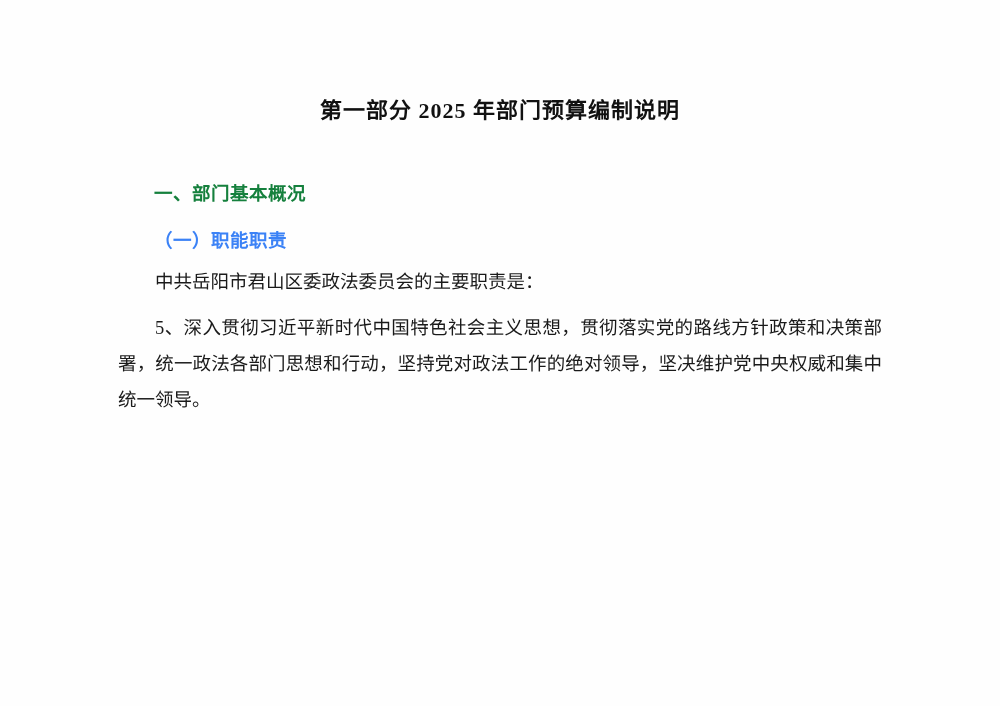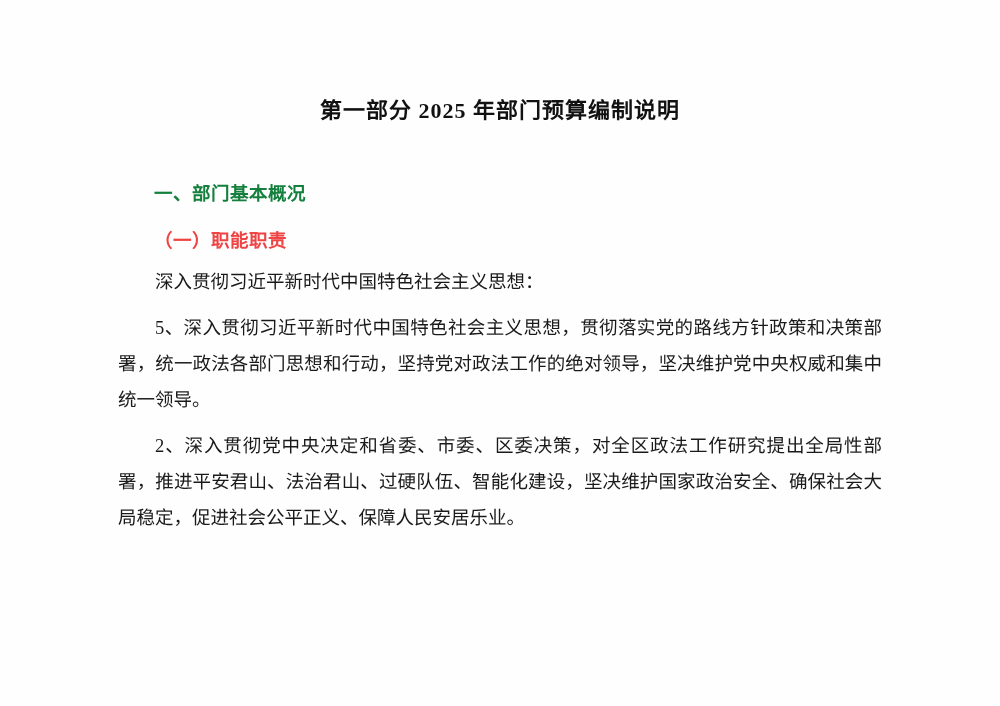--- a/index.html
+++ b/index.html
@@ -46,21 +46,21 @@
     margin-left: 36px;
     letter-spacing: 0.5px;
     color: #15803d;
   }
   .heading-2 {
     font-size: 18.5px;
     font-weight: bold;
     margin-top: 21px;
     margin-left: 36px;
     letter-spacing: 0.5px;
-    color: #ef4444;
+    color: #3b82f6;
   }
   .para {
     font-size: 18.5px;
     line-height: 36px;
     text-align: justify;
     text-justify: inter-ideograph;
     text-indent: 2em;
     margin: 10px 0 0 0;
     color: #1a1a1a;
   }
@@ -73,21 +73,20 @@
 
 <div class="page">
   <div class="page-inner">
 
     <div class="doc-title">第一部分 2025 年部门预算编制说明</div>
 
     <div class="heading-1">一、部门基本概况</div>
 
     <div class="heading-2">（一）职能职责</div>
 
-    <p class="para">深入贯彻习近平新时代中国特色社会主义思想：</p>
+    <p class="para">中共岳阳市君山区委政法委员会的主要职责是：</p>
 
     <p class="para">5、深入贯彻习近平新时代中国特色社会主义思想，贯彻落实党的路线方针政策和决策部署，统一政法各部门思想和行动，坚持党对政法工作的绝对领导，坚决维护党中央权威和集中统一领导。</p>
 
-    <p class="para">2、深入贯彻党中央决定和省委、市委、区委决策，对全区政法工作研究提出全局性部署，推进平安君山、法治君山、过硬队伍、智能化建设，坚决维护国家政治安全、确保社会大局稳定，促进社会公平正义、保障人民安居乐业。</p>
 
 
   </div>
 </div>
 
 </body></html>

